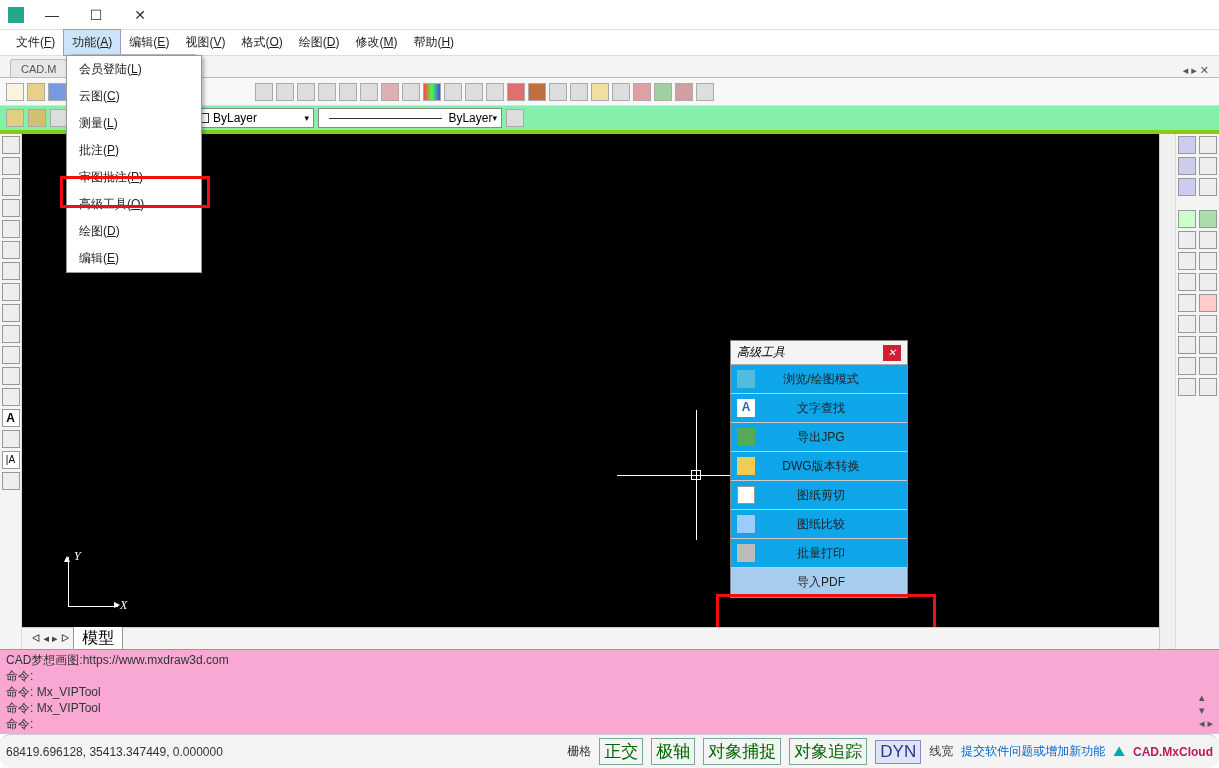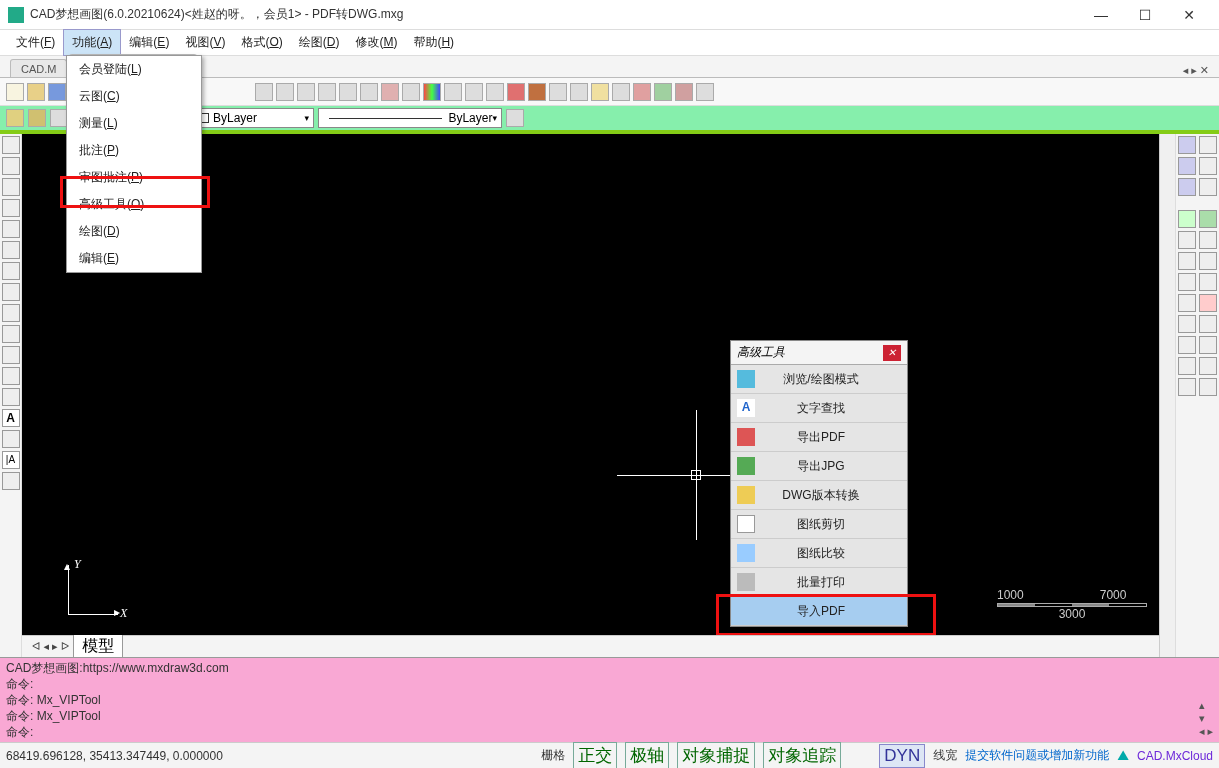--- a/index.html
+++ b/index.html
@@ -40,49 +40,48 @@
 .scale .nums { display: flex; gap: 76px; }
 .scale .bar { width: 150px; height: 4px; border: 1px solid #aaa; margin-top: 1px; display: flex; }
 .scale .bar > div { flex: 1; }
 .scale .bar > div:nth-child(odd) { background: #888; }
 .model-tabs { height: 22px; background: #f4f4f4; border-top: 1px solid #ccc; display: flex; align-items: center; padding: 0 8px; gap: 2px; }
 .model-tabs .mt-nav { color: #444; font-size: 11px; padding: 0 2px; }
 .model-tabs .mt-tab { padding: 2px 8px; background: #fff; border: 1px solid #999; font-size: 16px; }
 .cmdpane { background: #f9a8d4; border-top: 1px solid #999; padding: 2px 6px; font-family: SimSun; color: #333; position: relative; }
 .cmdpane .line { line-height: 16px; white-space: pre; }
 .cmdpane .cmd-nav { position: absolute; right: 6px; bottom: 4px; color: #555; font-size: 11px; }
-.statusbar { height: 26px; background: #f4f4f4; border-top: 1px solid #ccc; display: flex; align-items: center; padding: 0 6px; gap: 8px; font-family: SimSun; }
+.statusbar { height: 34px; background: #f4f4f4; border-top: 1px solid #ccc; display: flex; align-items: center; padding: 0 6px; gap: 8px; font-family: SimSun; border-radius: 10px; }
 .statusbar .coords { color: #333; }
 .statusbar .spacer { flex: 1; }
 .statusbar .sbtn { padding: 1px 4px; border: 1px solid #7a9; color: #060; font-size: 17px; }
-.statusbar .sbtn.blue { border-color: #88c; color: #339; background: #dde6f5; margin-left: 30px; }
+.statusbar .sbtn.blue { border-color: #88c; color: #339; background: #dde6f5; }
 .statusbar .slabel { color: #333; }
 .statusbar .link { color: #0066cc; }
-.statusbar .cloud { color: #6d28d9; font-weight: normal; }
+.statusbar .cloud { color: #be185d; font-weight: bold; }
 .statusbar .cloud-icon { color: #0aa; font-size: 14px; }
 .dropdown { position: absolute; left: 66px; top: 55px; width: 136px; background: #fff; border: 1px solid #999; box-shadow: 2px 2px 4px rgba(0,0,0,0.3); z-index: 100; }
 .dropdown .ditem { padding: 5px 28px 5px 12px; color: #222; }
 .dropdown .ditem u { text-decoration: underline; }
 .redbox1 { position: absolute; left: 60px; top: 176px; width: 150px; height: 32px; border: 3px solid #e11; z-index: 101; pointer-events: none; }
 .panel { position: absolute; left: 708px; top: 206px; width: 178px; background: #fff; border: 1px solid #888; z-index: 50; }
 .panel .ptitle { height: 24px; background: #f4f4f4; border-bottom: 1px solid #aaa; display: flex; align-items: center; padding: 0 6px; font-style: italic; }
 .panel .ptitle .pclose { margin-left: auto; width: 18px; height: 16px; background: #c23; color: #fff; display: flex; align-items: center; justify-content: center; font-size: 10px; }
-.panel .pitem { height: 29px; border-bottom: 1px solid #ccc; display: flex; align-items: center; padding: 0 6px; background: #e5e5e5; }
+.panel .pitem { height: 29px; border-bottom: 1px solid #ccc; display: flex; align-items: center; padding: 0 6px; background: #0ea5e9; }
 .panel .pitem .picon { width: 18px; height: 18px; margin-right: 12px; }
 .panel .pitem .plabel { flex: 1; text-align: center; color: #222; padding-right: 26px; }
 .panel .pitem.sel { background: #a6cdf0; }
 .redbox2 { position: absolute; left: 694px; top: 460px; width: 220px; height: 42px; border: 3px solid #e11; z-index: 60; pointer-events: none; }
 .scrollbar-v { width: 16px; background: #f0f0f0; border-left: 1px solid #ccc; }
 </style>
 </head>
 <body>
 
 <div class="titlebar">
   <div class="app-icon"></div>
-  <div class="title">CAD梦想画图(6.0.20210624)&lt;姓赵的呀。，会员1&gt; - PDF转DWG.mxg</div>
   <div class="winbtn">—</div>
   <div class="winbtn">☐</div>
   <div class="winbtn">✕</div>
 </div>
 
 <div class="menubar">
   <div class="mitem">文件(<u>F</u>)</div>
   <div class="mitem active">功能(<u>A</u>)</div>
   <div class="mitem">编辑(<u>E</u>)</div>
   <div class="mitem">视图(<u>V</u>)</div>
@@ -178,50 +177,33 @@
       <div class="crosshair-v"></div>
       <div class="crosshair-box"></div>
       <div class="axis">
         <div class="yarm"></div>
           <div class="xarm"></div>
         <div style="position:absolute;left:-4px;top:-56px;color:#fff">▴</div>
         <div style="position:absolute;left:46px;bottom:-4px;color:#fff">▸</div>
         <div class="ylab">Y</div>
         <div class="xlab">X</div>
       </div>
-      <div class="scale">
-        <div class="nums">
-            <span>1000</span>
-            <span>7000</span>
-          </div>
-        <div class="bar">
-            <div></div>
-            <div></div>
-            <div></div>
-            <div></div>
-          </div>
-        <div style="text-align:center;width:150px"><span>3000</span></div>
-      </div>
 
       <div class="panel">
         <div class="ptitle">
           <span>高级工具</span>
           <span class="pclose">✕</span>
         </div>
         <div class="pitem">
             <div class="picon" style="background:#5bd"></div>
             <div class="plabel">浏览/绘图模式</div>
           </div>
         <div class="pitem">
             <div class="picon" style="background:#fff;text-align:center;line-height:16px;color:#26c;font-weight:bold">A</div>
             <div class="plabel">文字查找</div>
-          </div>
-        <div class="pitem">
-            <div class="picon" style="background:#d55"></div>
-            <div class="plabel">导出PDF</div>
           </div>
         <div class="pitem">
             <div class="picon" style="background:#5a5"></div>
             <div class="plabel">导出JPG</div>
           </div>
         <div class="pitem">
             <div class="picon" style="background:#ec5"></div>
             <div class="plabel">DWG版本转换</div>
           </div>
         <div class="pitem">

